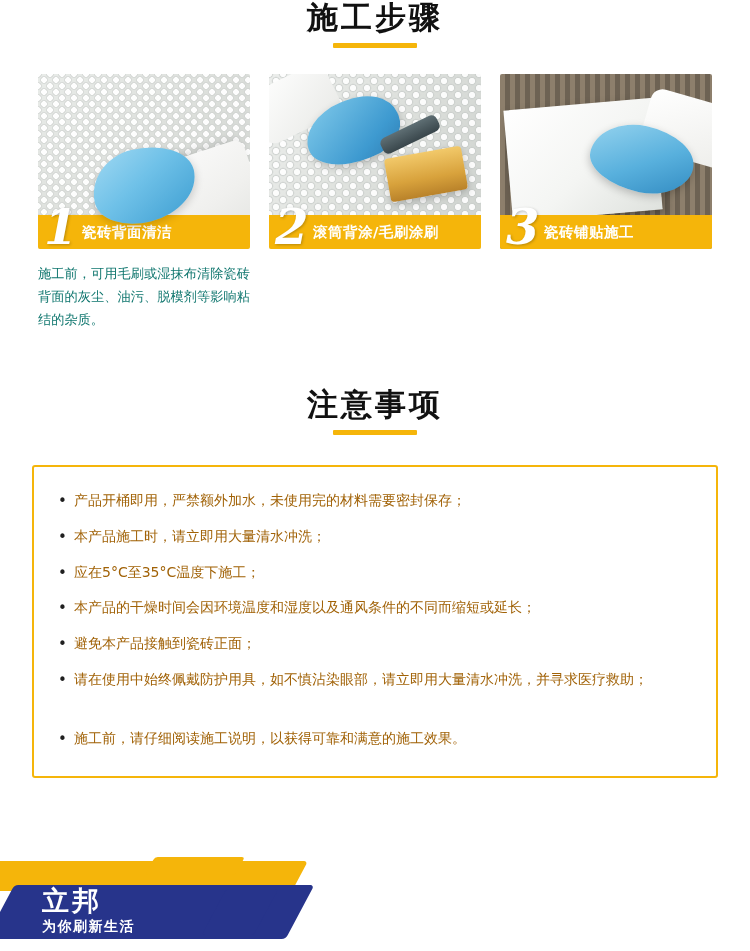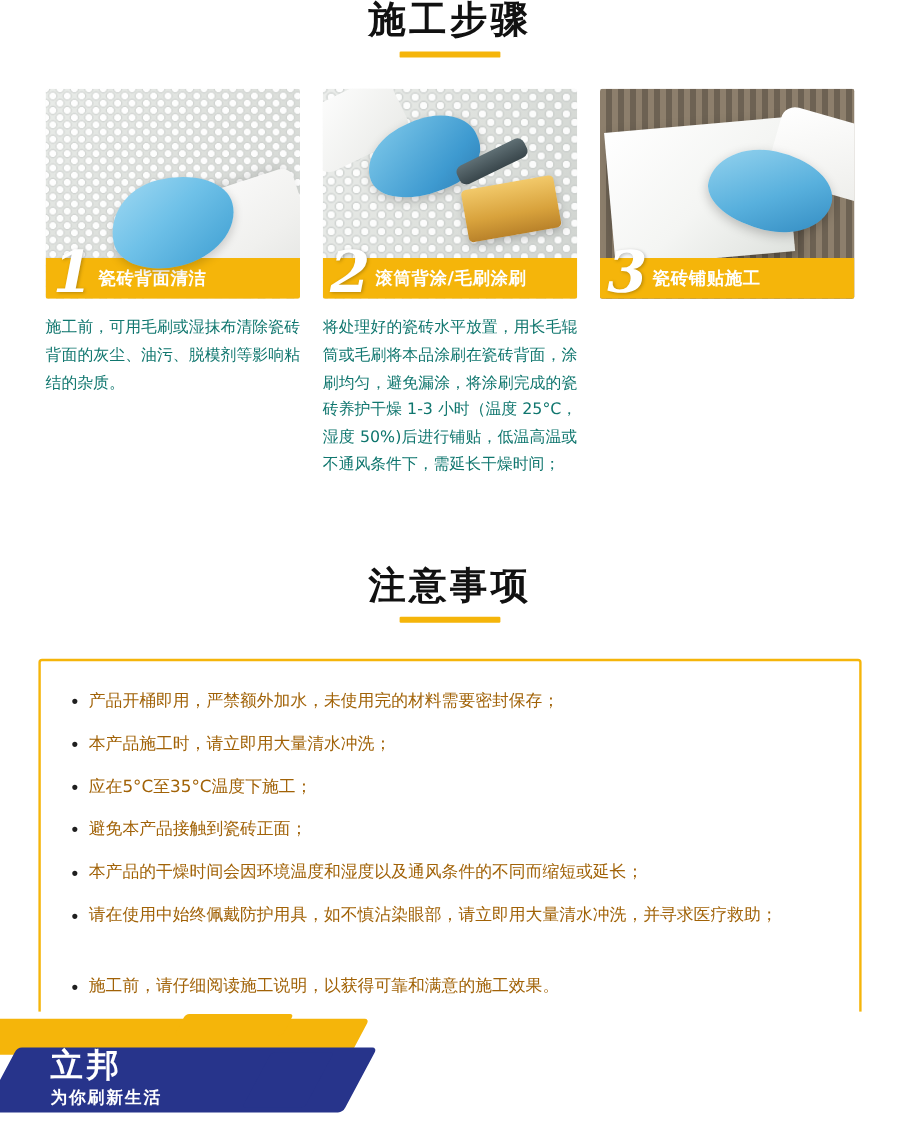--- a/index.html
+++ b/index.html
@@ -190,21 +190,21 @@
 
   .step-text {
     margin-top: 14px;
     font-size: 13.2px;
     line-height: 1.72;
     color: #0f766e;
     text-align: justify;
   }
 
   
-  #notice-heading-wrap { margin-top: 72px; }
+  #notice-heading-wrap { margin-top: 56px; }
 
   .notice-box {
     margin: 30px 32px 0 32px;
     border: 2px solid #f5b50a;
     border-radius: 3px;
     padding: 22px 28px 26px 24px;
   }
   .notice-list {
     margin: 0;
     padding: 0;
@@ -224,21 +224,21 @@
     position: absolute;
     left: 0;
     top: 0;
     color: #1f1f1f;
     font-size: 15px;
   }
 
   
   .footer {
     position: absolute;
-    left: 0; right: 0; bottom: 12px;
+    left: 0; right: 0; bottom: 0;
     height: 96px;
     background: #ffffff;
     overflow: hidden;
   }
   .footer .swoosh-yellow {
     position: absolute;
     left: -30px; top: 6px;
     width: 330px; height: 30px;
     background: #f5b50a;
     transform: skewX(-28deg);
@@ -311,21 +311,20 @@
     <div class="photo photo2">
       <div class="sleeve2"></div>
       <div class="glove2"></div>
       <div class="handle"></div>
       <div class="brush"></div>
       <div class="caption-bar">
         <span class="step-num">2</span>
         <span>滚筒背涂/毛刷涂刷</span>
       </div>
     </div>
-    <div class="step-text">将处理好的瓷砖水平放置，用长毛辊筒或毛刷将本品涂刷在瓷砖背面，涂刷均匀，避免漏涂，将涂刷完成的瓷砖养护干燥 1-3 小时（温度 25°C，湿度 50%)后进行铺贴，低温高温或不通风条件下，需延长干燥时间；</div>
   </div>
 
   <div class="step-card">
     <div class="photo photo3">
       <div class="tile"></div>
       <div class="sleeve3"></div>
       <div class="glove3"></div>
       <div class="caption-bar">
         <span class="step-num">3</span>
         <span>瓷砖铺贴施工</span>
@@ -338,22 +337,22 @@
 <div id="notice-heading-wrap">
   <div class="section-title">注意事项</div>
   <div class="title-underline"></div>
 </div>
 
 <div class="notice-box">
   <ul class="notice-list">
     <li>产品开桶即用，严禁额外加水，未使用完的材料需要密封保存；</li>
     <li>本产品施工时，请立即用大量清水冲洗；</li>
     <li>应在5°C至35°C温度下施工；</li>
+    <li>本产品的干燥时间会因环境温度和湿度以及通风条件的不同而缩短或延长；</li>
     <li>避免本产品接触到瓷砖正面；</li>
-    <li>本产品的干燥时间会因环境温度和湿度以及通风条件的不同而缩短或延长；</li>
     <li>请在使用中始终佩戴防护用具，如不慎沾染眼部，请立即用大量清水冲洗，并寻求医疗救助；</li>
     <li>施工前，请仔细阅读施工说明，以获得可靠和满意的施工效果。</li>
   </ul>
 </div>
 
 <div class="footer">
   <div class="swoosh-yellow"></div>
   <div class="swoosh-yellow2"></div>
   <div class="swoosh-blue"></div>
   <div class="swoosh-blue2"></div>

